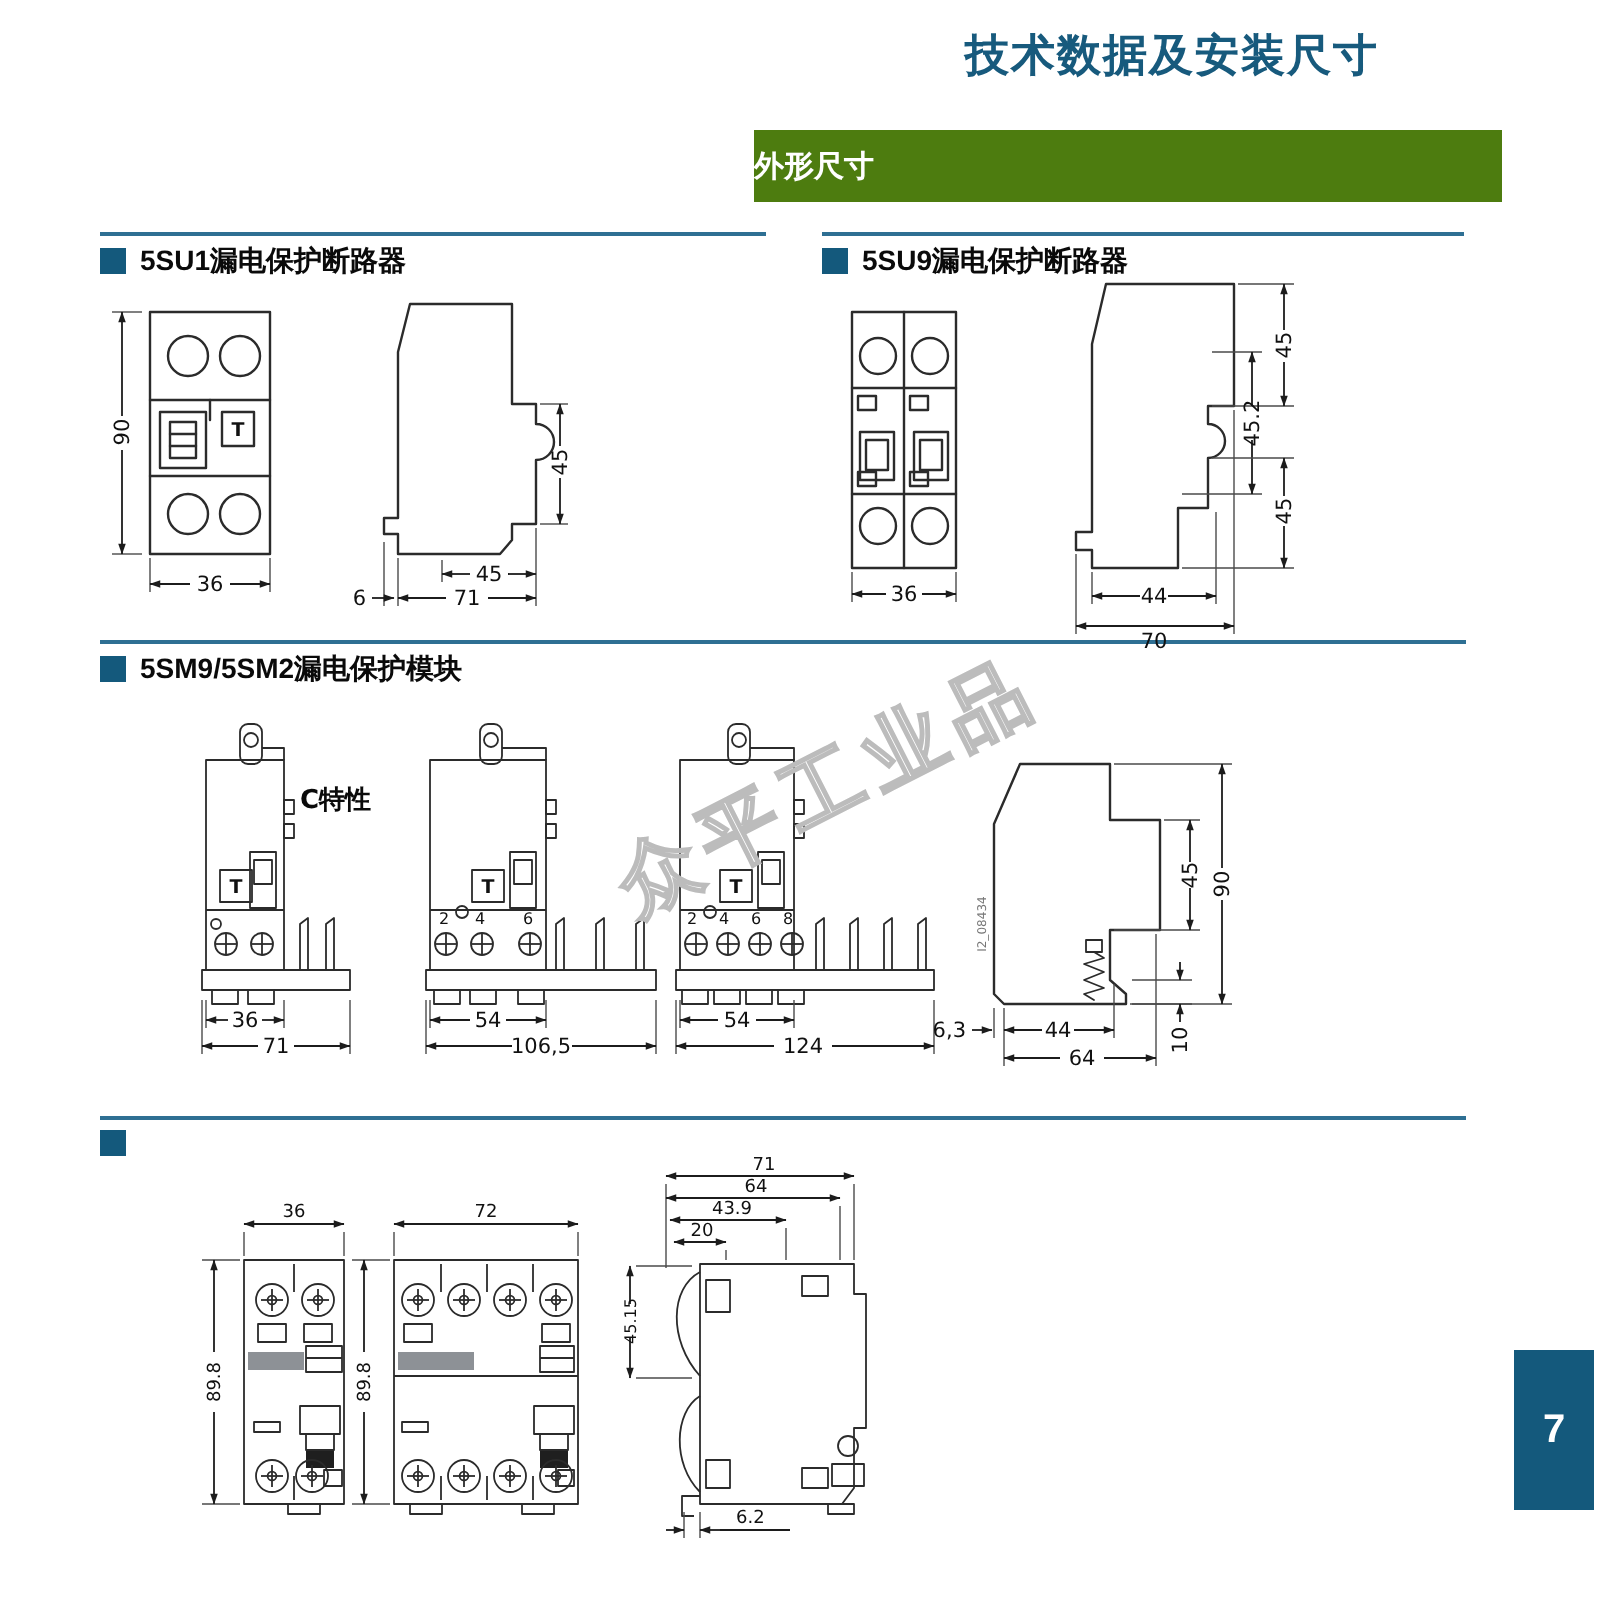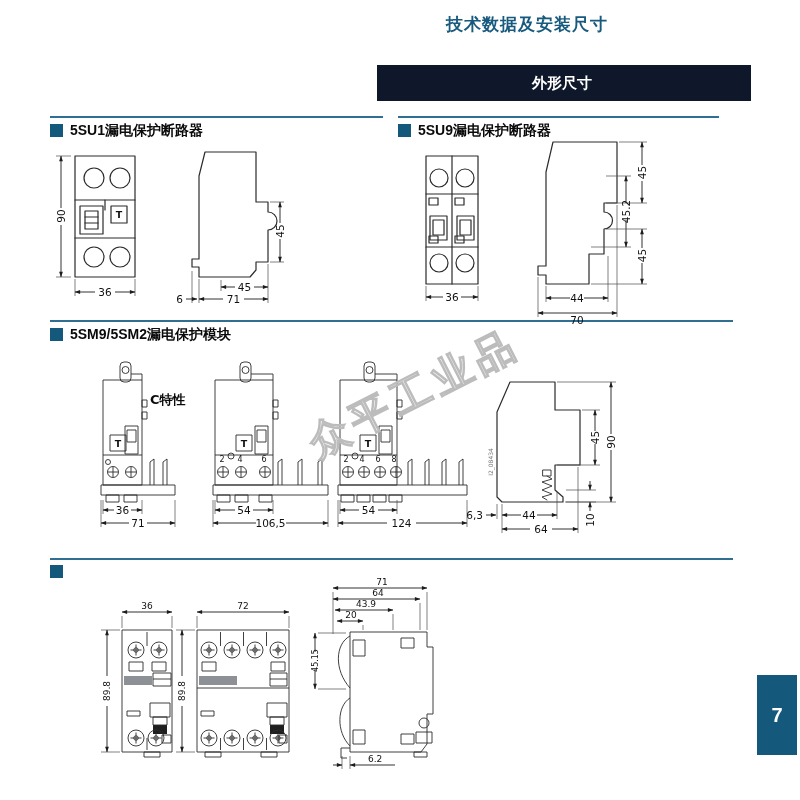--- a/index.html
+++ b/index.html
@@ -1,23 +1,23 @@
 <!DOCTYPE html>
 <html><head>
 <meta charset="utf-8">
 <style>
   html,body{margin:0;padding:0}
   body{width:800px;height:800px;position:relative;background:#fff;overflow:hidden;
        font-family:"Liberation Sans","DejaVu Sans",sans-serif}
   .abs{position:absolute}
-  .page-title{left:446px;top:13px;width:340px;font-size:17px;
+  .page-title{left:416px;top:13px;width:340px;text-align:center;font-size:22px;
        font-weight:bold;color:#175a7d;letter-spacing:1px}
-  .banner{left:377px;top:65px;width:374px;height:36px;background:#0f172a;color:#fff;
+  .banner{left:377px;top:65px;width:374px;height:36px;background:#4d7c0f;color:#fff;
        font-size:15px;font-weight:bold;display:flex;align-items:center;
-       justify-content:center;padding-right:4px;box-sizing:border-box}
+       justify-content:flex-start;padding-right:4px;box-sizing:border-box}
   .sec{position:absolute;border-top:2px solid #2e6f93;padding-top:5px;display:flex;
        align-items:flex-end;gap:7px}
   .sq{width:13px;height:13px;background:#14597c;flex:none;margin-top:0px}
   .sec b{font-size:14px;color:#0a0a0a;line-height:14px;font-weight:bold}
   .pagenum{left:757px;top:675px;width:40px;height:80px;background:#14597c;color:#fff;
        display:flex;align-items:center;justify-content:center;font-size:20px;font-weight:bold}
   svg{position:absolute;overflow:visible}
   svg text{font-family:"DejaVu Sans","Liberation Sans",sans-serif}
   .d{font-size:10.5px;fill:#111}
   .d9{font-size:9px;fill:#111}
@@ -39,21 +39,21 @@
 <div class="abs page-title">技术数据及安装尺寸</div>
 
 <div class="abs banner">
   <span>外形尺寸</span>
 </div>
 
 <div class="sec" style="left:50px;top:116px;width:333px">
   <span class="sq"></span>
   <b>5SU1漏电保护断路器</b>
 </div>
-<div class="sec" style="left:398px;top:116px;width:321px">
+<div class="sec" style="left:411px;top:116px;width:321px">
   <span class="sq"></span>
   <b>5SU9漏电保护断路器</b>
 </div>
 <div class="sec" style="left:50px;top:320px;width:683px">
   <span class="sq"></span>
   <b>5SM9/5SM2漏电保护模块</b>
 </div>
 <div class="sec" style="left:50px;top:558px;width:683px">
   <span class="sq"></span>
 </div>

